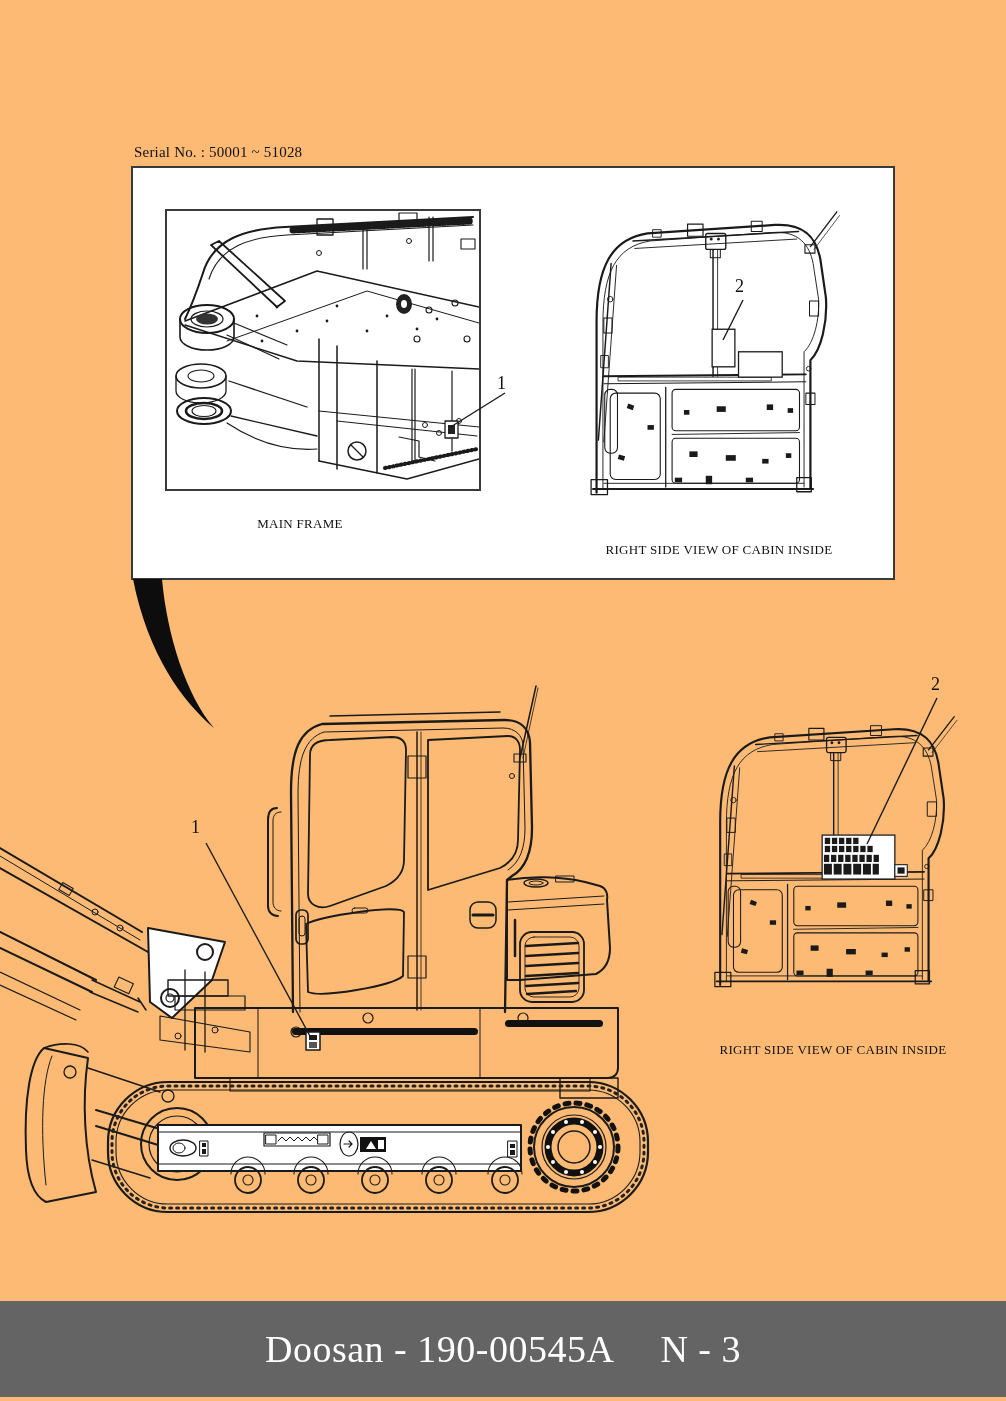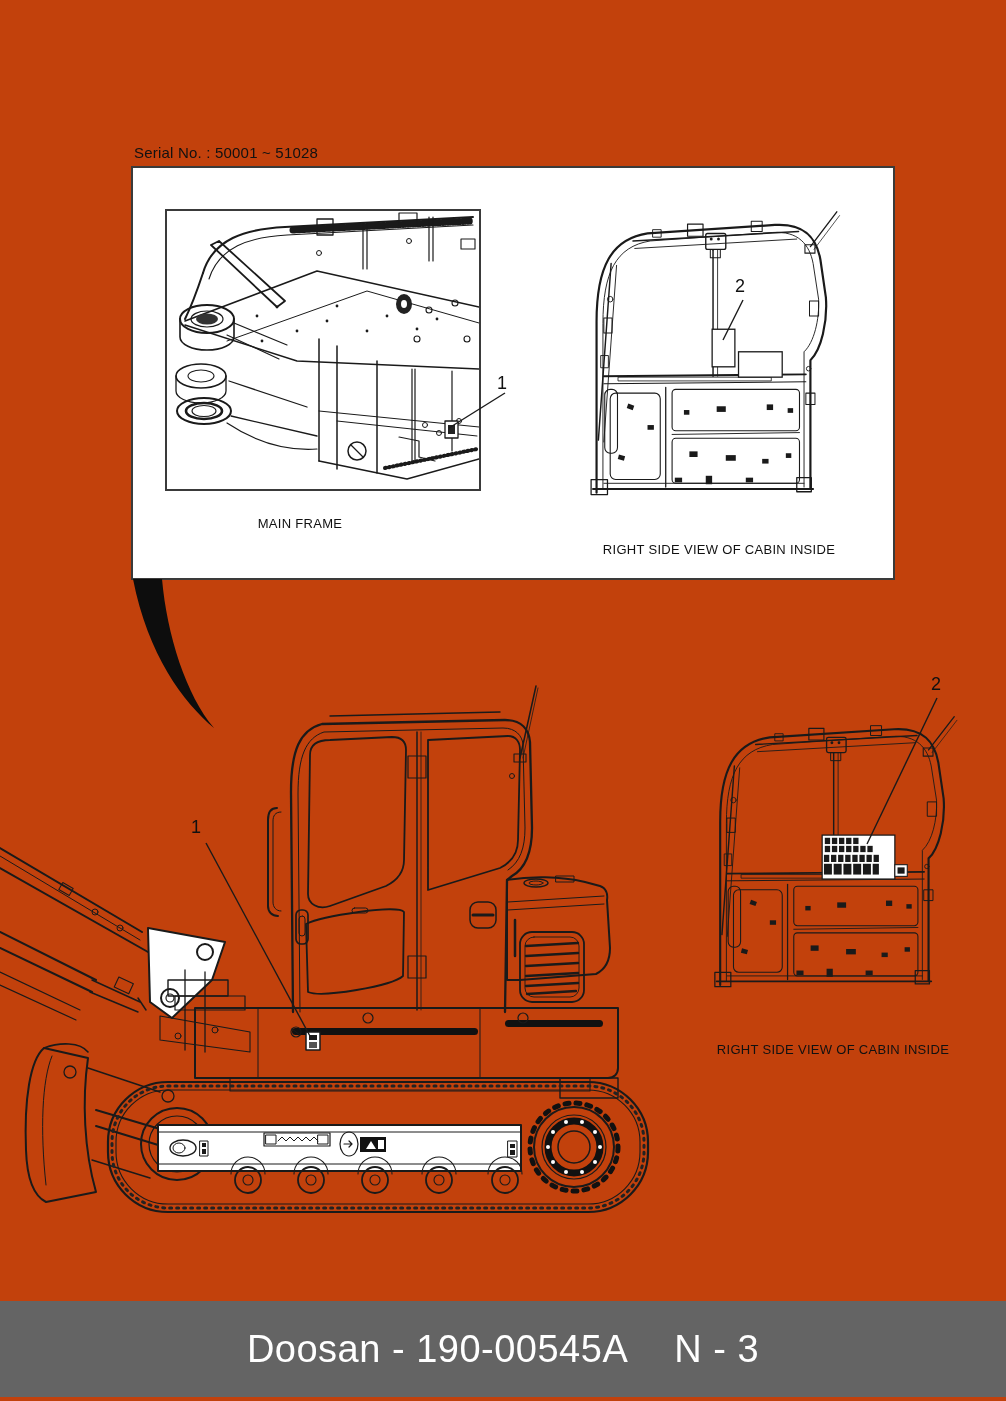--- a/index.html
+++ b/index.html
@@ -1,18 +1,18 @@
 <!DOCTYPE html>
 <html><head>
 <meta charset="utf-8">
 <style>
   html,body{margin:0;padding:0;background:#fff;}
   .page{
-    position:relative;width:1006px;height:1401px;background:#c2410c;
-    font-family:Liberation Sans, sans-serif;color:#1a1a1a;overflow:hidden;
+    position:relative;width:1006px;height:1401px;background:#fdba74;
+    font-family:Liberation Serif, serif;color:#1a1a1a;overflow:hidden;
   }
   .serial{
     position:absolute;left:134px;top:144px;font-size:15px;letter-spacing:.2px;color:#111;
   }
   .top-box{
     position:absolute;left:131px;top:166px;width:760px;height:410px;
     border:2px solid #3a3a3a;background:#fff;
   }
   .mainframe-box{
     position:absolute;left:32px;top:41px;width:312px;height:278px;

